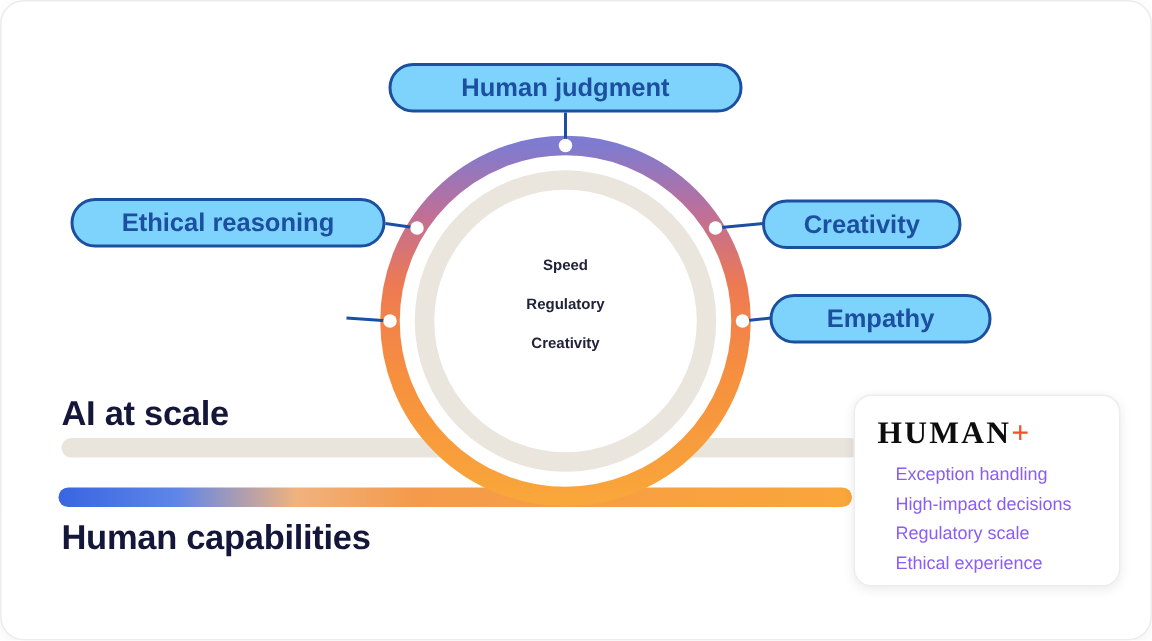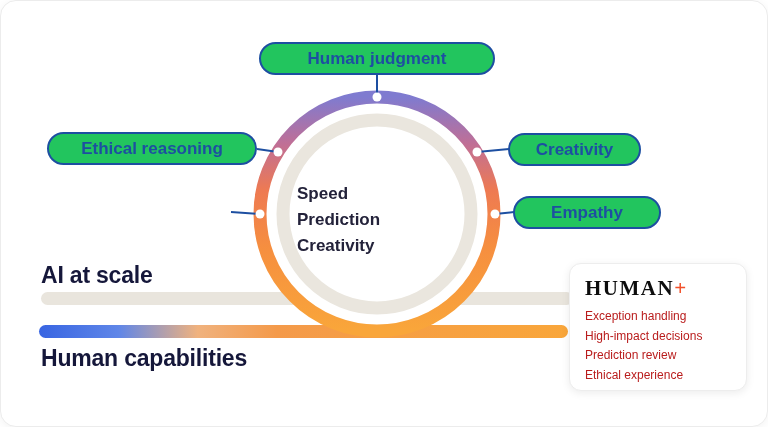--- a/index.html
+++ b/index.html
@@ -24,31 +24,31 @@
       #5f86e8 15%,
       #f0b27e 30%,
       #f49a4a 45%,
       var(--bar-orange, #f9a63a) 100%);
   }
 
   .loop-svg { position: absolute; left: 0; top: 0; z-index: 2; }
 
   
   .center-text {
-    position: absolute; left: 296px; top: 180px; width: 160px;
-    z-index: 3; text-align: left;
-    color: #23223a; font-weight: 700; font-size: 17px; line-height: 26px;
+    position: absolute; left: 296px; top: 164px; width: 160px;
+    z-index: 3; text-align: center;
+    color: #23223a; font-weight: 700; font-size: 10px; line-height: 26px;
   }
 
   
   .pill {
     position: absolute; z-index: 3;
     display: flex; align-items: center; justify-content: center;
     height: 33px; border-radius: 17px;
-    background: #22c55e;
+    background: #7dd3fc;
     border: 2px solid var(--pill-blue, #1d4fa1);
     color: var(--pill-blue, #1d4fa1);
     font-weight: 700; font-size: 17px; white-space: nowrap;
   }
   .pill-judgment      { left: 258px; top: 41px;  width: 236px; }
   .pill-ethical       { left: 46px;  top: 131px; width: 210px; }
   .pill-accountability{ left: 40px;  top: 194px; width: 190px; }
   .pill-creativity    { left: 507px; top: 132px; width: 133px; }
   .pill-empathy       { left: 512px; top: 195px; width: 148px; }
 
@@ -68,21 +68,21 @@
     background: #fff; border: 1px solid #ededed; border-radius: 12px;
     box-shadow: 0 2px 8px rgba(0,0,0,0.08);
     padding: 12px 15px;
   }
   .hp-logo {
     font-weight: 800; font-size: 21px; letter-spacing: 1.5px;
     color: #0d0d0d; line-height: 24px; font-family: Liberation Serif, serif;
   }
   .hp-plus { color: var(--plus-orange, #f2512b); }
   .hp-items { margin-top: 7px; }
-  .hp-item { font-size: 12px; color: #b91c1c; line-height: 19.5px; }
+  .hp-item { font-size: 12px; color: #8b5cf6; line-height: 19.5px; margin-left: 12px; }
 </style>
 </head>
 <body>
 
 <div class="stage">
 
   <div class="bar bar-gray"></div>
   <div class="bar bar-gradient"></div>
 
   <svg class="loop-svg" width="768" height="427" viewBox="0 0 768 427">
@@ -112,35 +112,35 @@
       <circle cx="376" cy="96" r="4.5"></circle>
       <circle cx="277" cy="151" r="4.5"></circle>
       <circle cx="259" cy="213" r="4.5"></circle>
       <circle cx="476" cy="151" r="4.5"></circle>
       <circle cx="494" cy="213" r="4.5"></circle>
     </g>
   </svg>
 
   <div class="center-text">
     <div>Speed</div>
-    <div>Prediction</div>
+    <div>Regulatory</div>
     <div>Creativity</div>
   </div>
 
   <div class="pill pill-judgment">Human judgment</div>
   <div class="pill pill-ethical">Ethical reasoning</div>
   <div class="pill pill-creativity">Creativity</div>
   <div class="pill pill-empathy">Empathy</div>
 
   <div class="heading h-ai">AI at scale</div>
   <div class="heading h-hc">Human capabilities</div>
 
   <div class="hp-card">
     <div class="hp-logo"><span>HUMAN</span><span class="hp-plus">+</span></div>
     <div class="hp-items">
       <div class="hp-item">Exception handling</div>
       <div class="hp-item">High-impact decisions</div>
-      <div class="hp-item">Prediction review</div>
+      <div class="hp-item">Regulatory scale</div>
       <div class="hp-item">Ethical experience</div>
     </div>
   </div>
 
 </div>
 
 </body></html>

